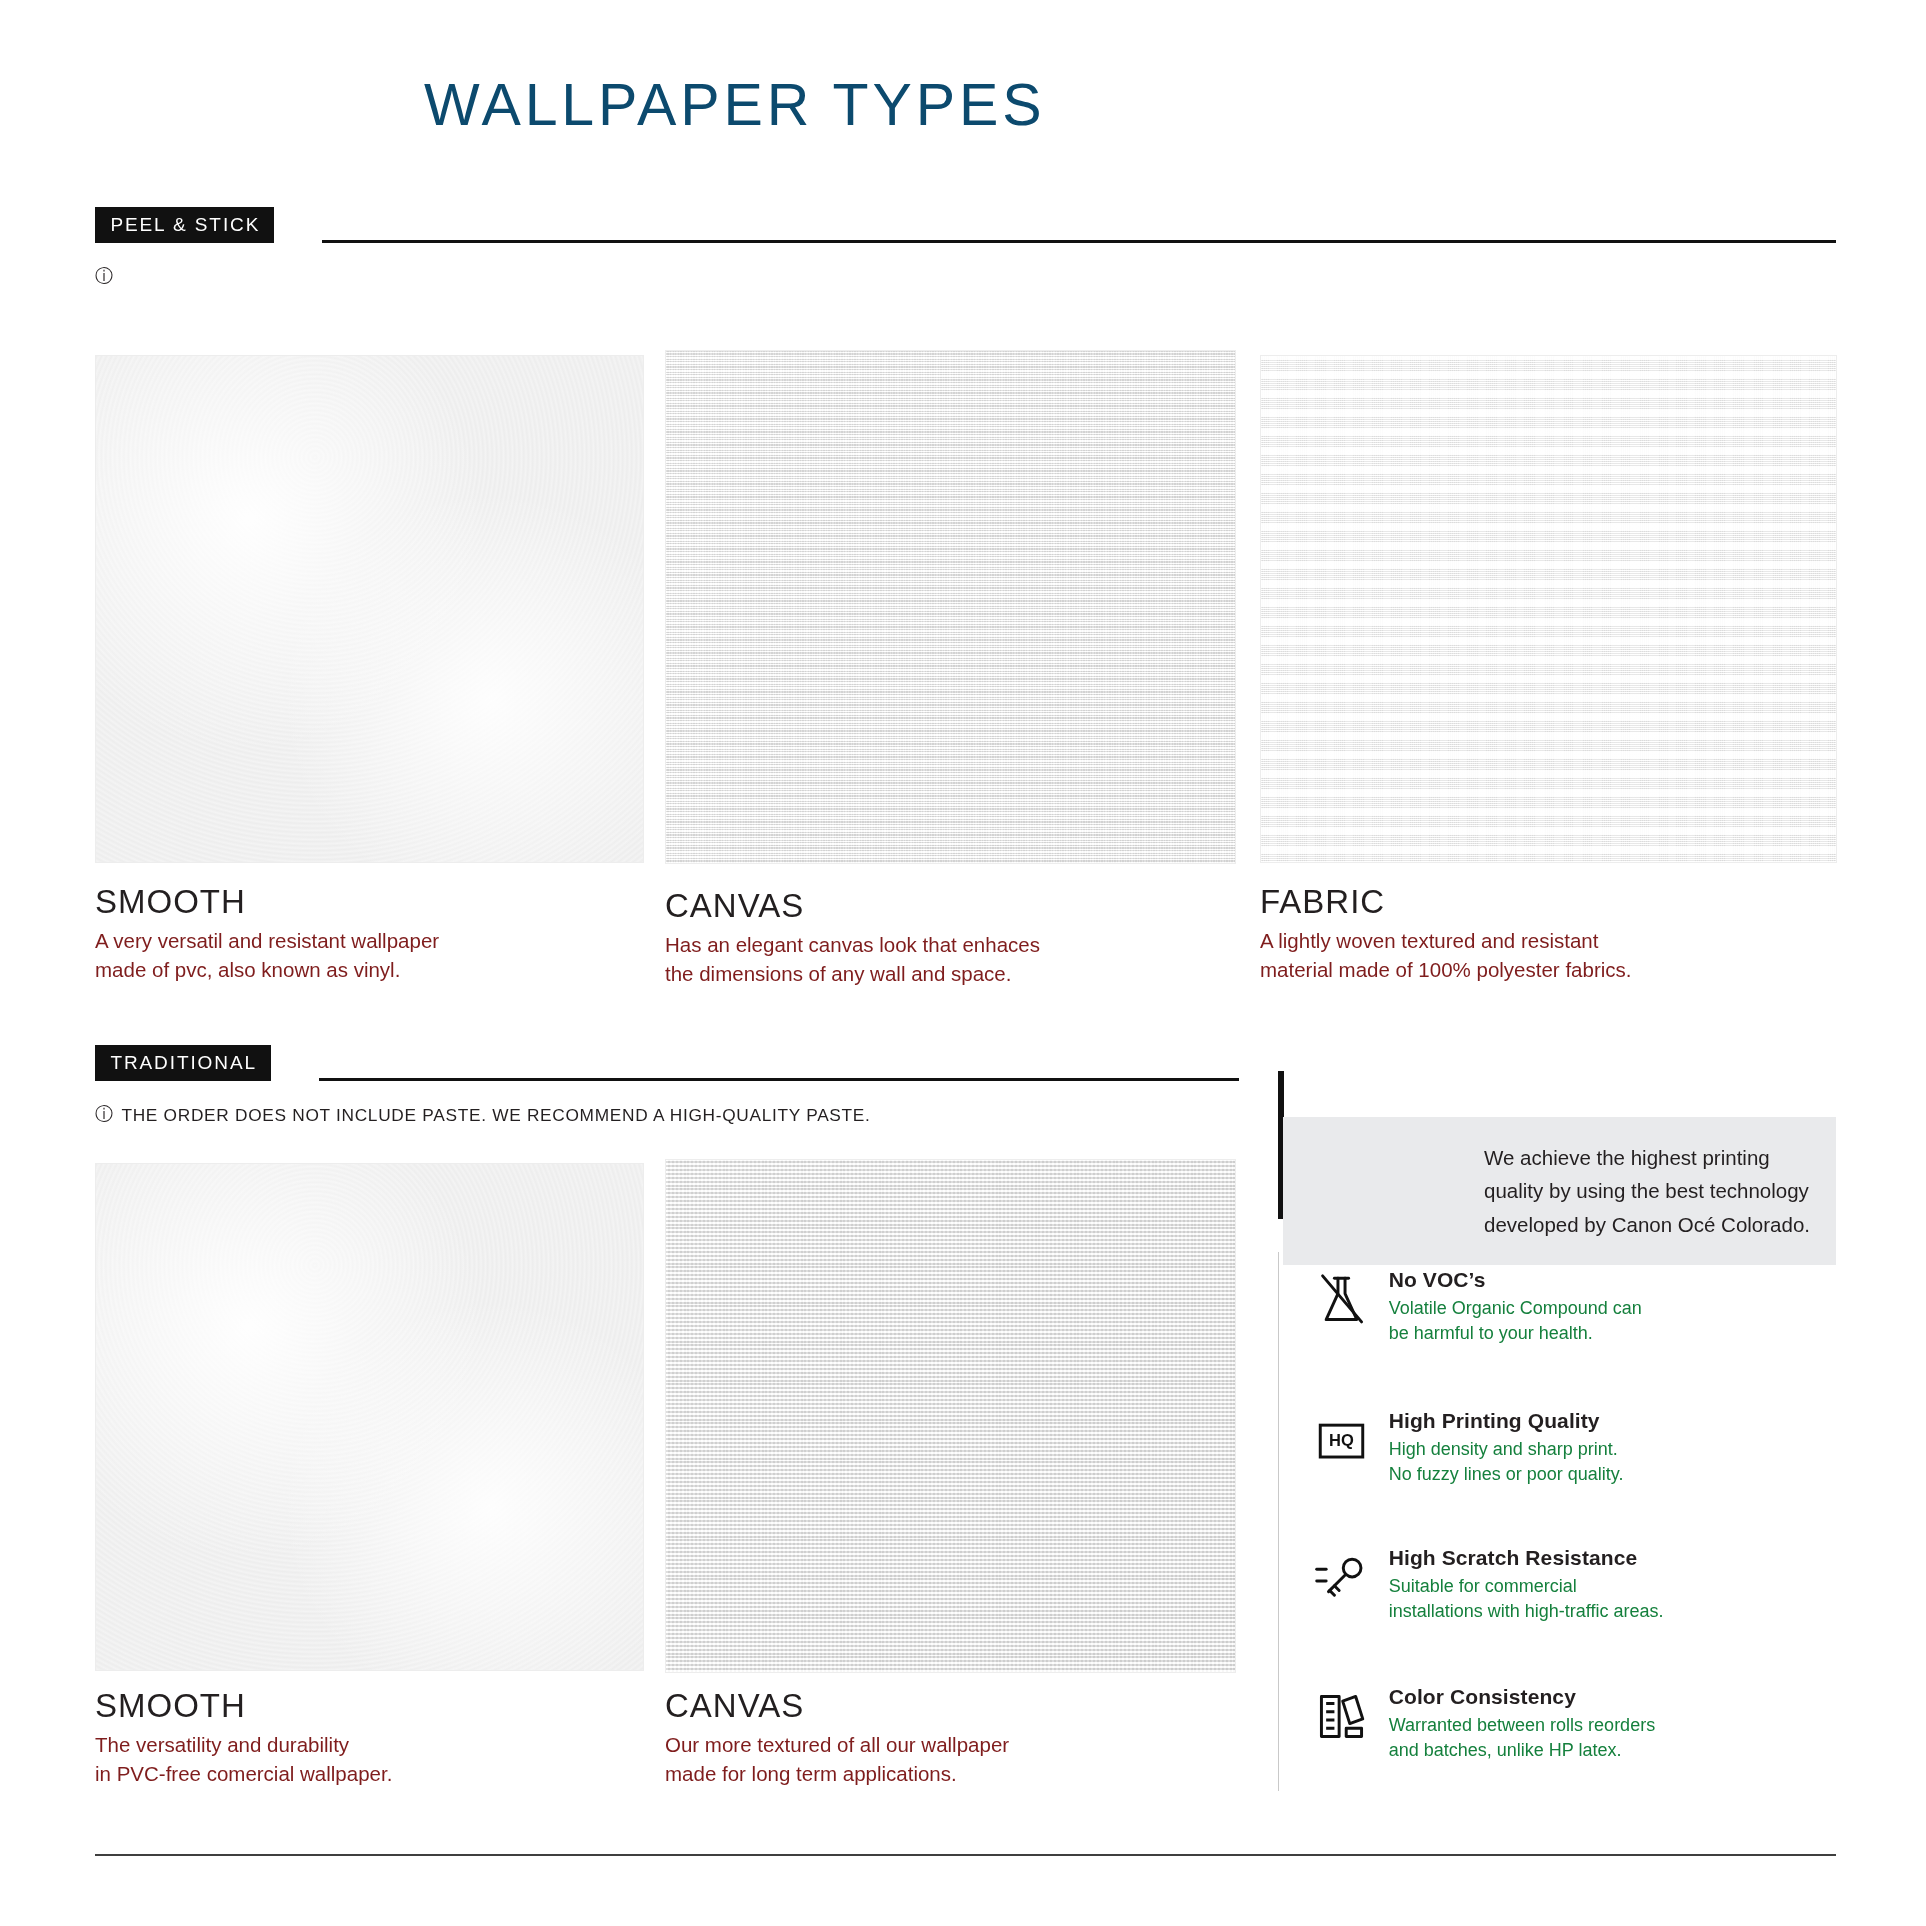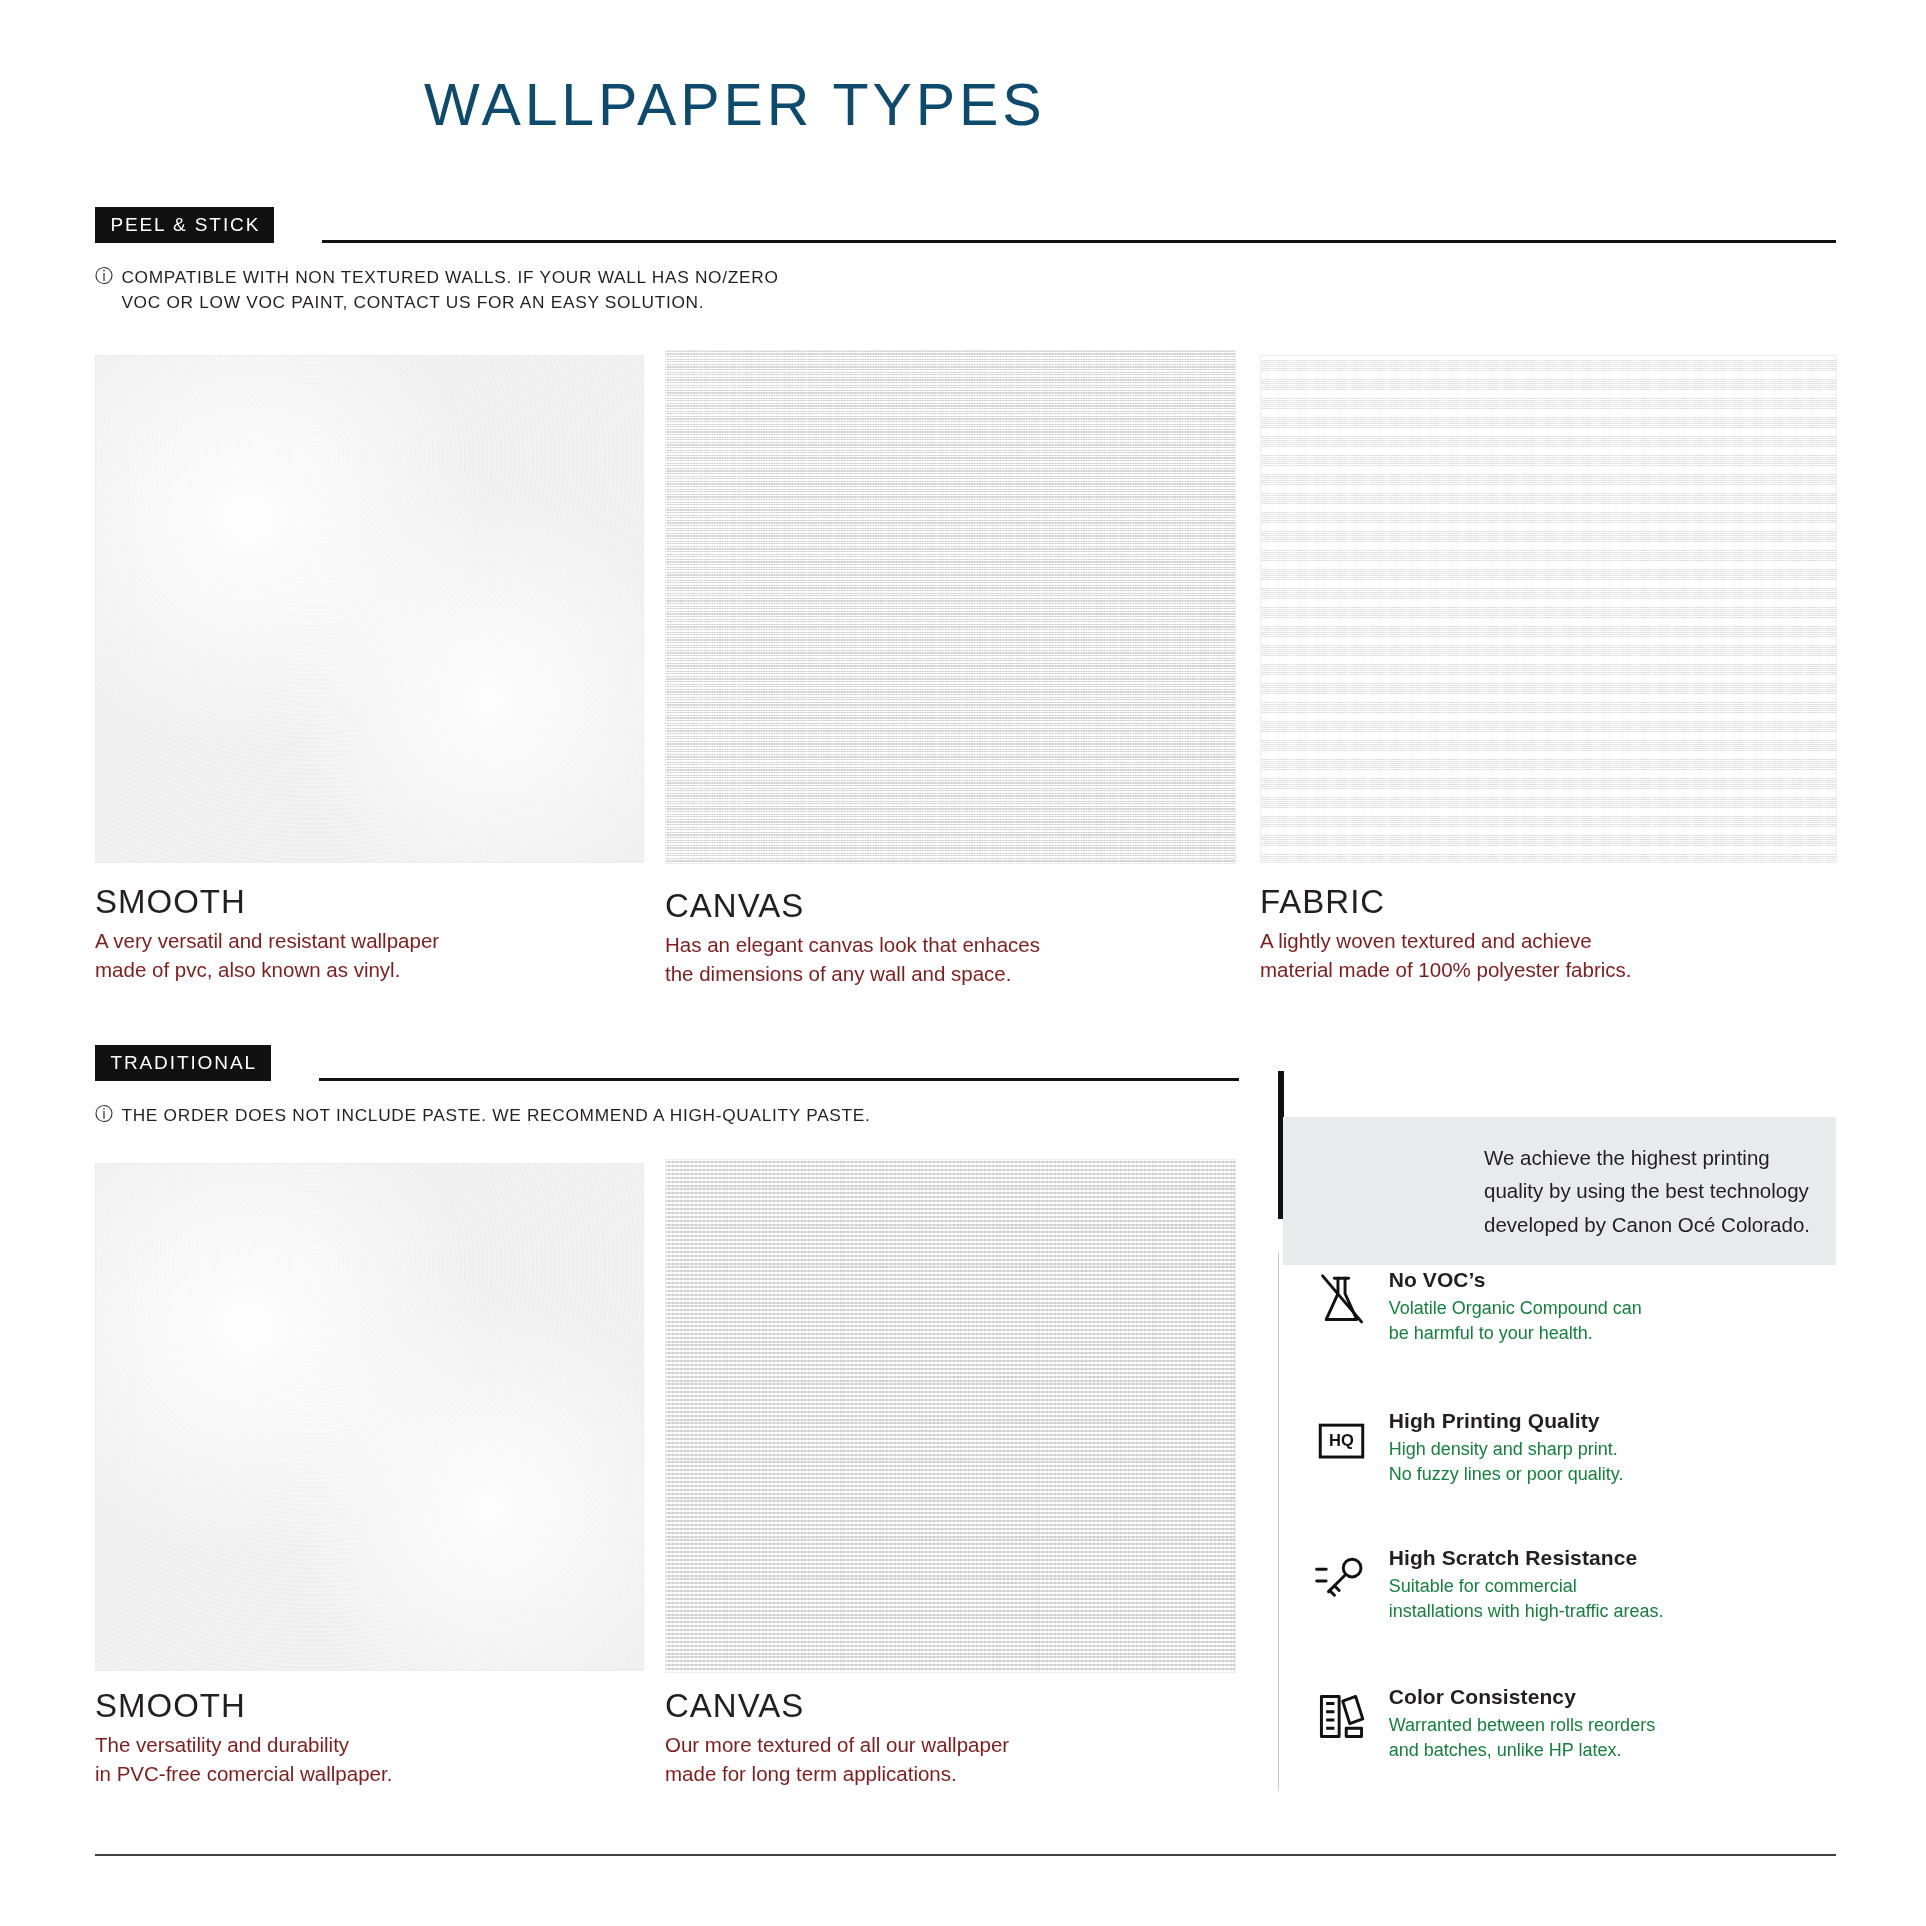--- a/index.html
+++ b/index.html
@@ -208,45 +208,41 @@
 
   <div class="section-head" style="left:95px; top:207px; width:1741px;">
     <div class="section-tag">PEEL &amp; STICK</div>
     <div class="section-rule">
         <div class="line"></div>
       </div>
   </div>
 
   <div class="notice" style="left:95px; top:265px; width:1220px;">
     <span class="i-icon">ⓘ</span>
-    <span>
-      <span>COMPATIBLE WITH NON TEXTURED WALLS. IF YOUR WALL HAS NO/ZERO</span><br>
-      <span>VOC OR LOW VOC PAINT, CONTACT US FOR AN EASY SOLUTION.</span>
-    </span>
   </div>
 
   <div class="swatch sw-smooth" style="left:95px; top:355px; width:549px; height:508px;"></div>
   <div class="swatch sw-canvas" style="left:665px; top:350px; width:571px; height:514px;"></div>
   <div class="swatch sw-fabric" style="left:1260px; top:355px; width:577px; height:508px;"></div>
 
   <div class="cap-title" style="left:95px; top:883px;">SMOOTH</div>
   <div class="cap-body" style="left:95px; top:926px; width:539px;">
     <span>A very versatil and resistant wallpaper</span><br>
     <span>made of pvc, also known as vinyl.</span>
   </div>
 
   <div class="cap-title" style="left:665px; top:887px;">CANVAS</div>
   <div class="cap-body" style="left:665px; top:930px; width:565px;">
     <span>Has an elegant canvas look that enhaces</span><br>
     <span>the dimensions of any wall and space.</span>
   </div>
 
   <div class="cap-title" style="left:1260px; top:883px;">FABRIC</div>
   <div class="cap-body" style="left:1260px; top:926px; width:578px;">
-    <span>A lightly woven textured and achieve</span><br>
+    <span>A lightly woven textured and resistant</span><br>
     <span>material made of 100% polyester fabrics.</span>
   </div>
 
   <div class="section-head" style="left:95px; top:1045px; width:1144px;">
     <div class="section-tag">TRADITIONAL</div>
     <div class="section-rule">
         <div class="line"></div>
       </div>
   </div>
 

